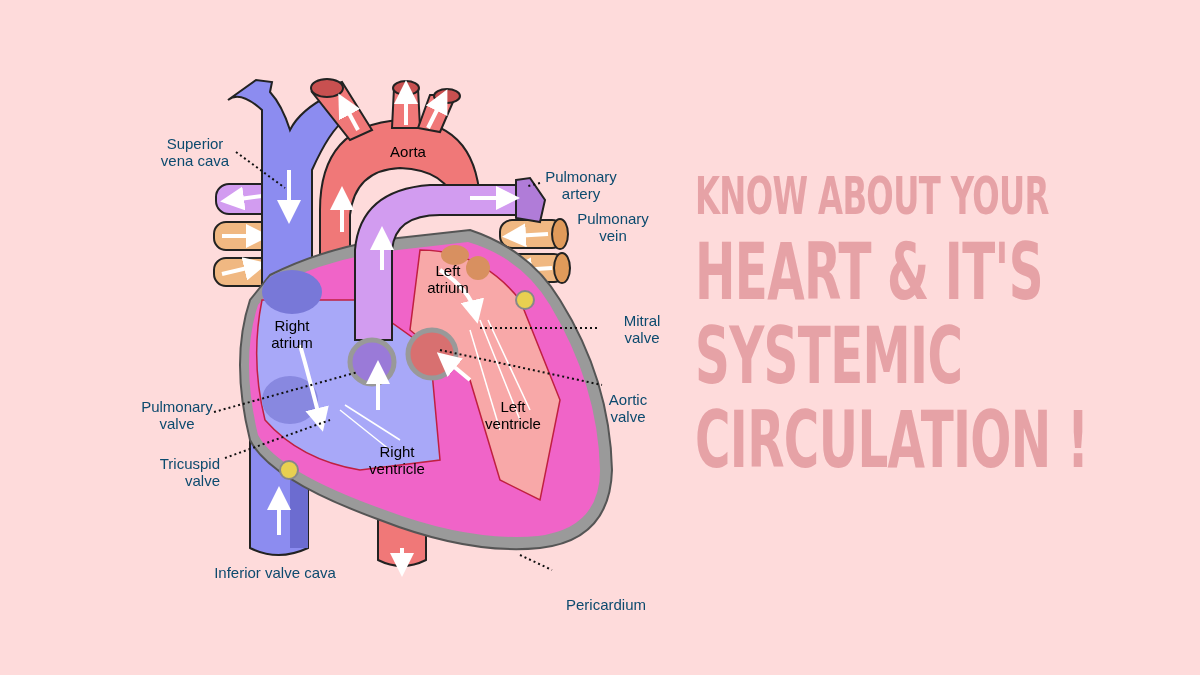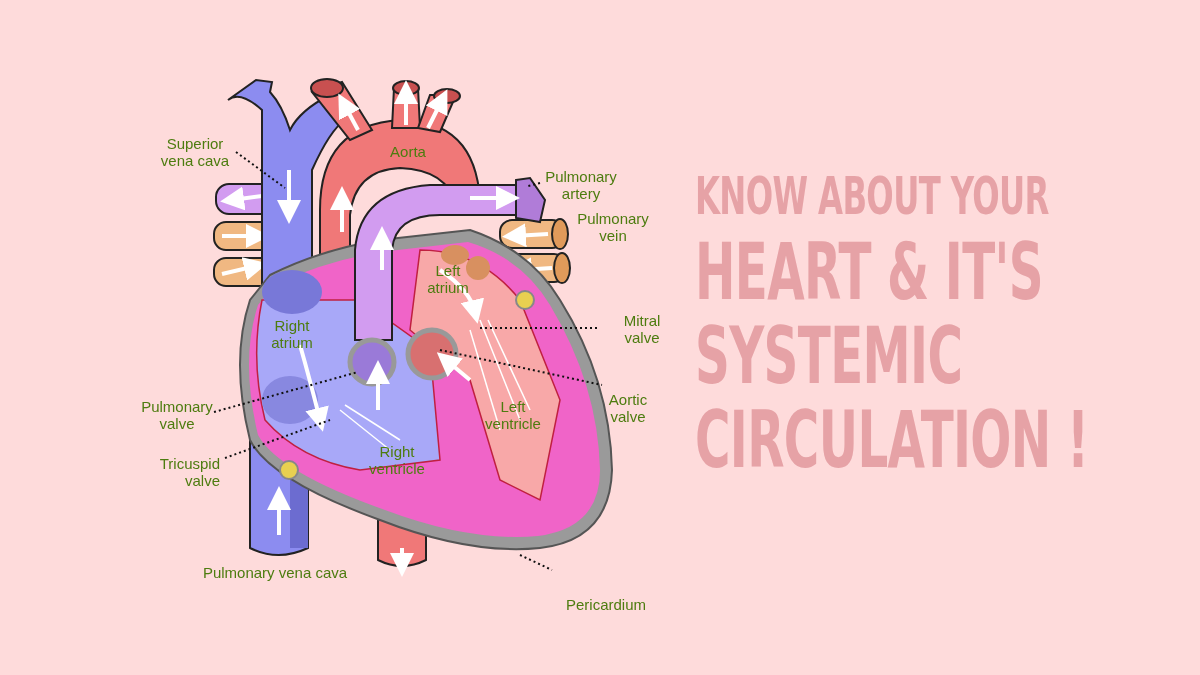--- a/index.html
+++ b/index.html
@@ -1,19 +1,19 @@
 <!DOCTYPE html>
 <html><head>
 <meta charset="utf-8">
 <style>
   html,body{margin:0;padding:0;}
   body{width:1200px;height:675px;background:#fedbdb;position:relative;overflow:hidden;font-family:"Liberation Sans",sans-serif;}
   #diagram{position:absolute;left:0;top:0;width:1200px;height:675px;}
-  .lbl{position:absolute;font-family:"Liberation Sans",sans-serif;font-size:15px;line-height:17px;color:#4d7c0f;text-align:center;white-space:pre-line;}
-  .lbl-in{color:#4d7c0f;}
+  .lbl{position:absolute;font-family:"Liberation Sans",sans-serif;font-size:15px;line-height:17px;color:#0c4a6e;text-align:center;white-space:pre-line;}
+  .lbl-in{color:#000000;}
   .headline{position:absolute;left:695px;top:168px;font-family:"DejaVu Sans",sans-serif;font-weight:bold;color:#e6a2a6;letter-spacing:-1px;}
   .headline div{transform:scaleX(0.62);transform-origin:left top;white-space:nowrap;}
   .h1{font-size:52px;line-height:56px;}
   .h2{font-size:78px;line-height:84px;}
 </style>
 </head>
 <body>
 
 <svg id="diagram" viewBox="0 0 1200 675" xmlns="http://www.w3.org/2000/svg">
   <defs>
@@ -146,21 +146,21 @@
 <div class="lbl" style="left:598px;top:372px;width:60px;margin-top:19px;">Aortic
 valve</div>
 <div class="lbl" style="left:132px;top:398px;width:90px;">Pulmonary
 valve</div>
 <div class="lbl" style="left:140px;top:455px;width:80px;text-align:right;">Tricuspid
 valve</div>
 <div class="lbl lbl-in" style="left:478px;top:398px;width:70px;">Left
 ventricle</div>
 <div class="lbl lbl-in" style="left:362px;top:443px;width:70px;">Right
 ventricle</div>
-<div class="lbl" style="left:200px;top:564px;width:150px;">Pulmonary vena cava</div>
+<div class="lbl" style="left:200px;top:564px;width:150px;">Inferior valve cava</div>
 <div class="lbl" style="left:556px;top:596px;width:100px;">Pericardium</div>
 
 <div class="headline">
   <div class="h1">KNOW ABOUT YOUR</div>
   <div class="h2" style="margin-top:6px;">HEART &amp; IT'S</div>
   <div class="h2">SYSTEMIC</div>
   <div class="h2">CIRCULATION !</div>
 </div>
 
 </body></html>

